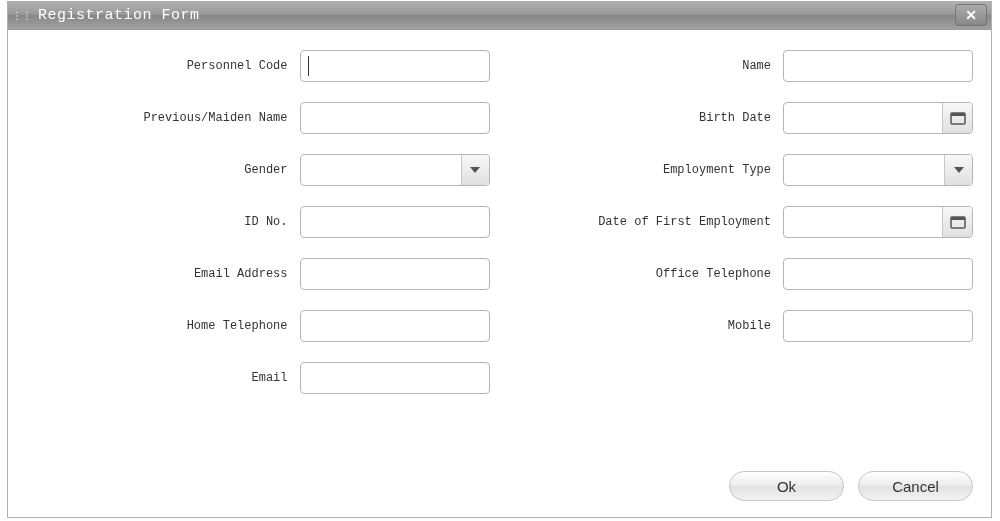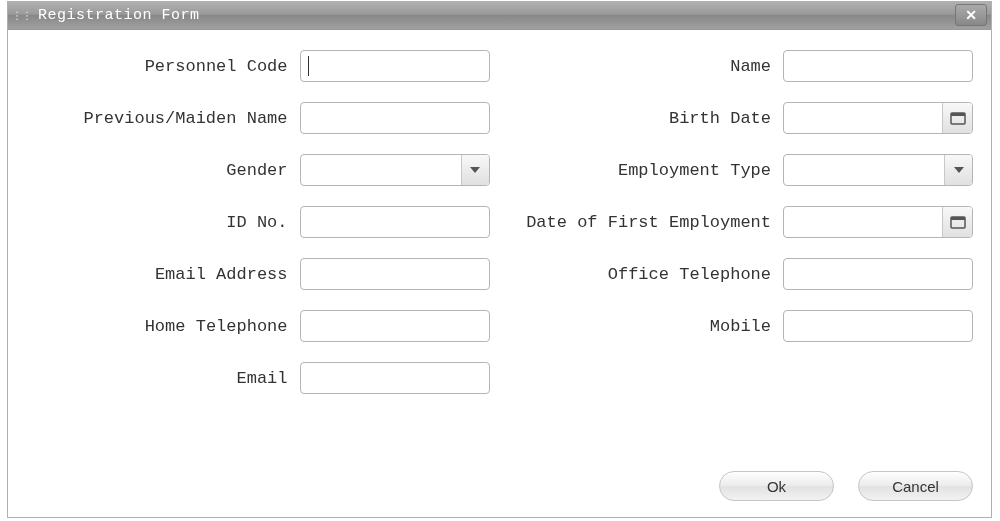--- a/index.html
+++ b/index.html
@@ -75,21 +75,21 @@
     .field {
       display: flex;
       align-items: center;
       justify-content: flex-end;
     }
     .field-label {
       text-align: right;
       padding-right: 12px;
       white-space: nowrap;
       font-family: "SimSun", "Courier New", monospace;
-      font-size: 17px;
+      font-size: 12px;
       color: #333;
     }
     .field-control {
       width: 190px;
       height: 32px;
       display: flex;
     }
     .text-input {
       width: 100%;
       height: 100%;
@@ -148,21 +148,21 @@
       align-items:center;
       justify-content:center;
       cursor:pointer;
     }
     .empty-cell { visibility:hidden; }
     .footer {
       position:absolute;
       right: 18px;
       bottom: 16px;
       display:flex;
-      gap: 24px;
+      gap: 14px;
     }
     .btn {
       min-width: 115px;
       height: 30px;
       border: 1px solid #c5c5c5;
       border-radius: 15px;
       background: linear-gradient(to bottom, #ffffff, #ececec 48%, #e2e2e2 52%, #f2f2f2);
       font-family: Arial, sans-serif;
       font-size: 15px;
       color:#333;

